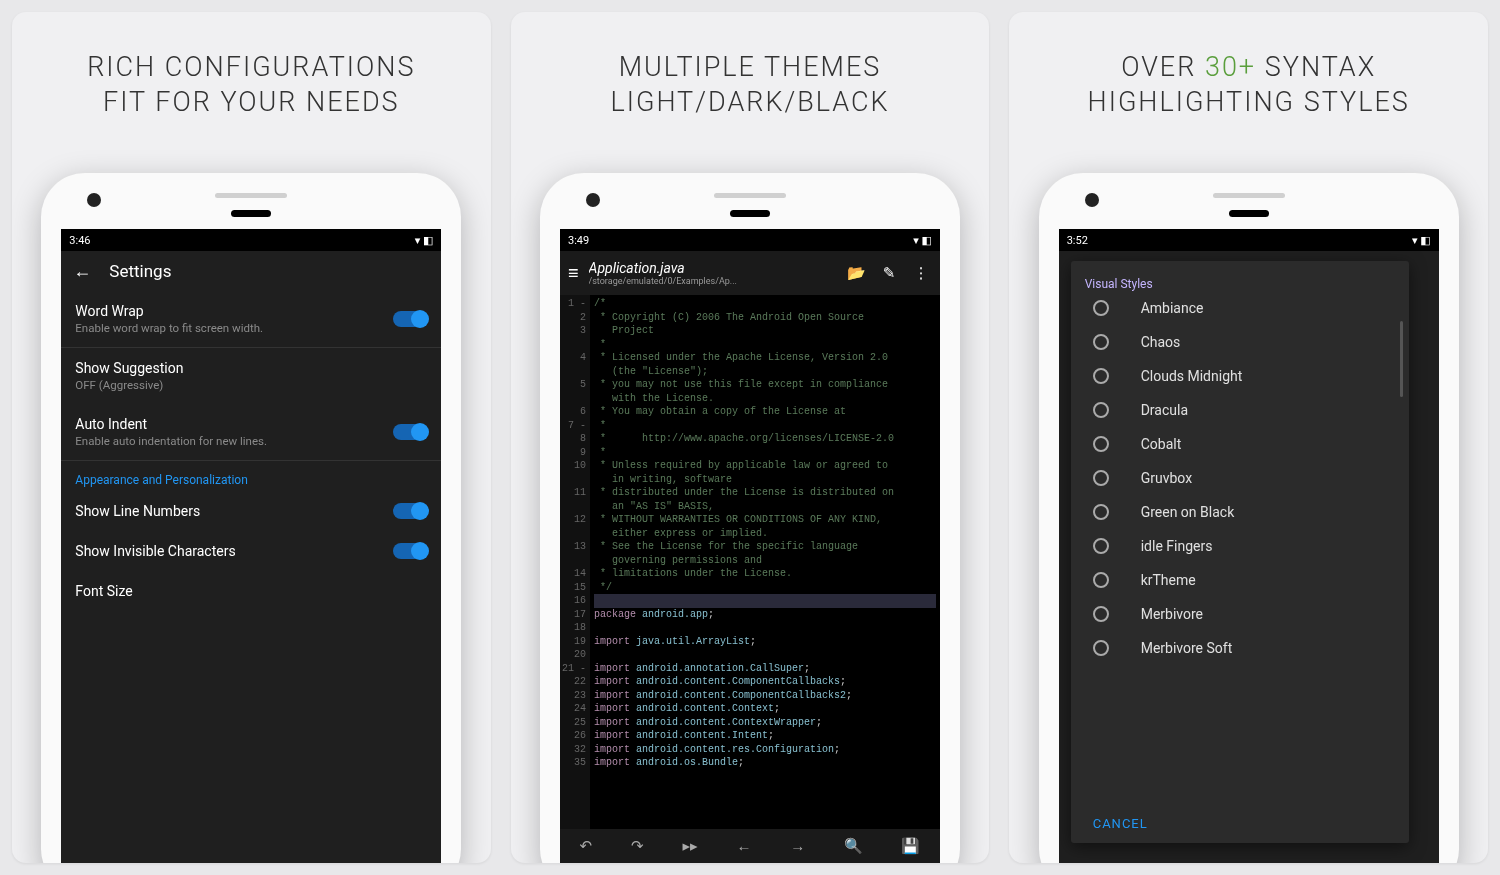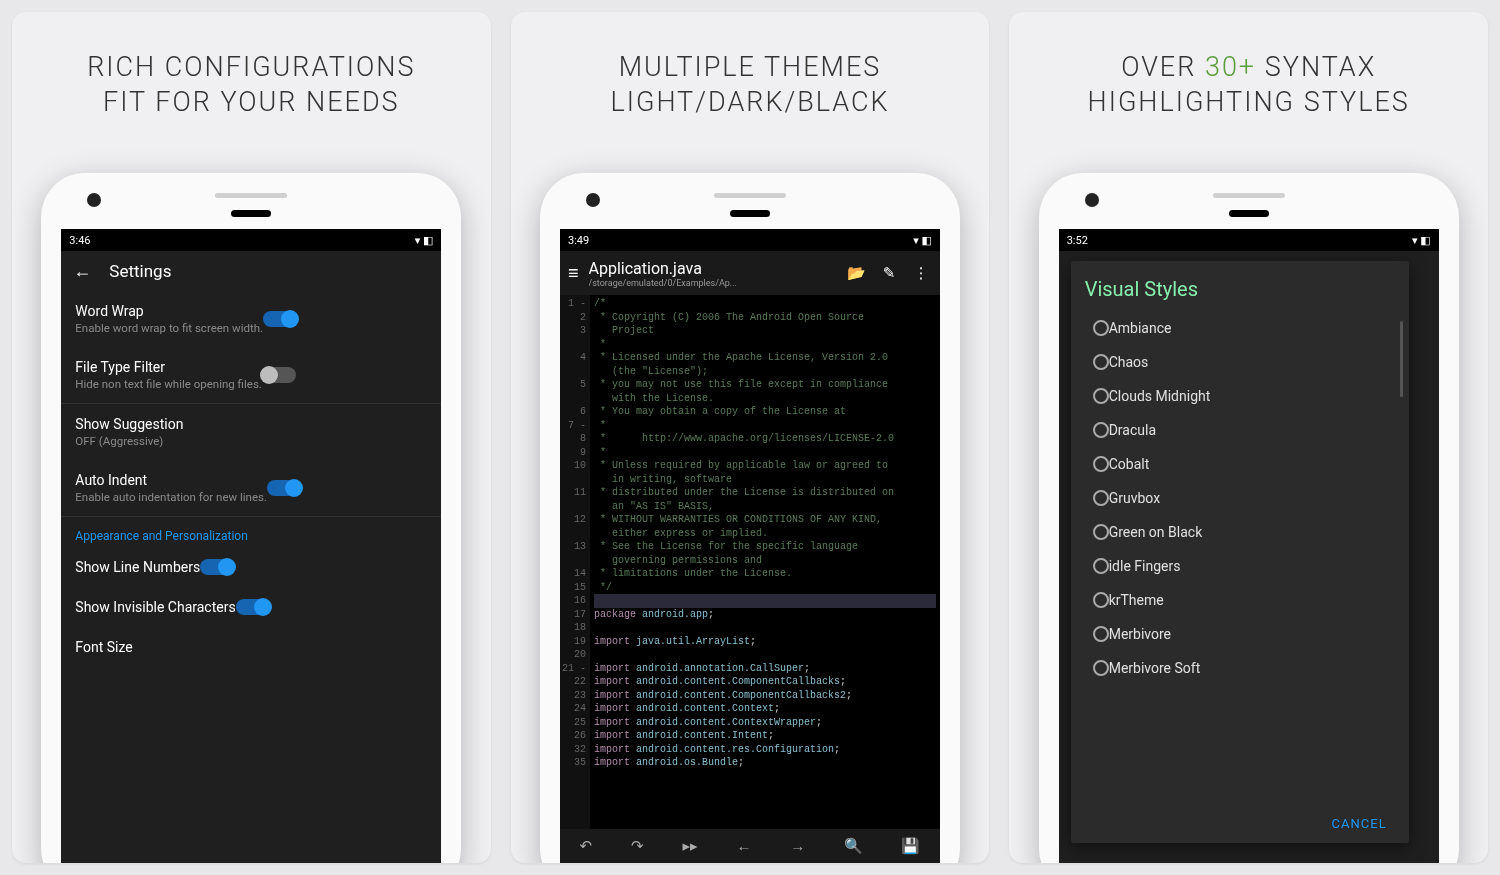--- a/index.html
+++ b/index.html
@@ -99,20 +99,21 @@
     padding: 0 12px;
     font-size: 17px;
     color: #fff;
   }
   .toolbar1 .arrow { font-size: 18px; }
   .settings-body { flex: 1; overflow: hidden; }
   .setting-item {
     padding: 12px 14px;
     display: flex;
     align-items: center;
+    justify-content: space-between;
   }
   .setting-item .txt .label { color: #fff; font-size: 14px; }
   .setting-item .txt .sub { color: #8a8a8a; font-size: 11.5px; margin-top: 2px; }
   .toggle {
     width: 34px; height: 16px;
     border-radius: 8px;
     position: relative;
   }
   .toggle.on { background: #1565b3; }
   .toggle.off { background: #555; }
@@ -137,21 +138,21 @@
     height: 44px;
     background: #1a1a1a;
     display: flex;
     align-items: center;
     padding: 0 8px;
     gap: 10px;
     color: #fff;
   }
   .toolbar2 .hb { font-size: 18px; }
   .toolbar2 .titles { flex: 1; overflow: hidden; }
-  .toolbar2 .file-title { font-size: 16px; }
+  .toolbar2 .file-title { font-size: 14px; font-style: italic; }
   .toolbar2 .file-path { font-size: 9px; color: #999; white-space: nowrap; overflow: hidden; text-overflow: ellipsis; }
   .toolbar2 .act { width: 22px; text-align: center; font-size: 15px; }
   .code {
     flex: 1;
     font-family: "Courier New", monospace;
     font-size: 10px;
     line-height: 1.35;
     overflow: hidden;
     display: flex;
   }
@@ -210,41 +211,40 @@
     position: absolute;
     top: 32px; left: 12px; right: 30px; bottom: 50px;
     background: #2b2b2b;
     border-radius: 3px;
     box-shadow: 0 4px 16px rgba(0,0,0,0.5);
     display: flex;
     flex-direction: column;
     padding: 16px 14px 8px;
   }
   .dialog-title {
-    color: #86efac;
-    font-size: 20px;
-    margin-bottom: 10px;
+    color: #c4b5fd;
+    font-size: 12px;
   }
   .style-list { flex: 1; overflow: hidden; }
   .style-item {
     height: 34px;
     display: flex;
     align-items: center;
-    gap: 0;
+    gap: 32px;
     padding: 0 8px;
   }
   .radio {
     width: 16px; height: 16px;
     border: 2px solid #aaa;
     border-radius: 50%;
     flex-shrink: 0;
   }
   .style-item .name { color: #e0e0e0; font-size: 14px; }
   .dialog-actions {
-    text-align: right;
+    text-align: left;
     padding: 8px 8px 4px;
   }
   .dialog-actions .btn {
     color: #2196f3;
     font-size: 13px;
     letter-spacing: 1px;
   }
   .scrollbar-track {
     position: absolute;
     right: 6px; top: 60px;
@@ -279,29 +279,20 @@
         <div class="setting-item">
           <div class="txt">
             <div class="label">Word Wrap</div>
             <div class="sub">Enable word wrap to fit screen width.</div>
           </div>
           <div class="toggle on">
               <div class="knob"></div>
             </div>
         </div>
 
-        <div class="setting-item">
-          <div class="txt">
-            <div class="label">File Type Filter</div>
-            <div class="sub">Hide non text file while opening files.</div>
-          </div>
-          <div class="toggle off">
-              <div class="knob"></div>
-            </div>
-        </div>
 
 
         <div class="divider"></div>
 
         <div class="setting-item">
           <div class="txt">
             <div class="label">Show Suggestion</div>
             <div class="sub">OFF (Aggressive)</div>
           </div>
         </div>

